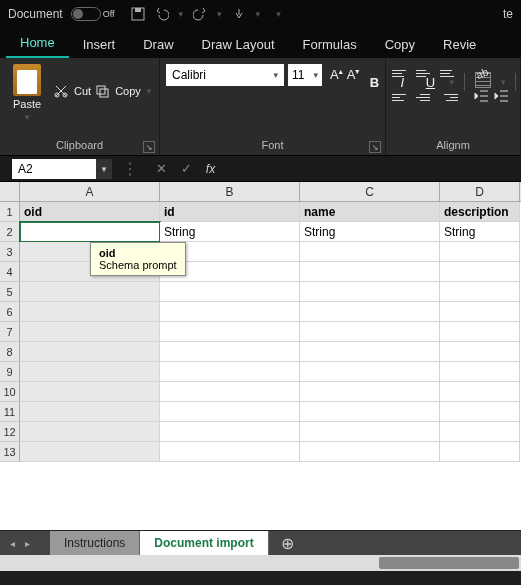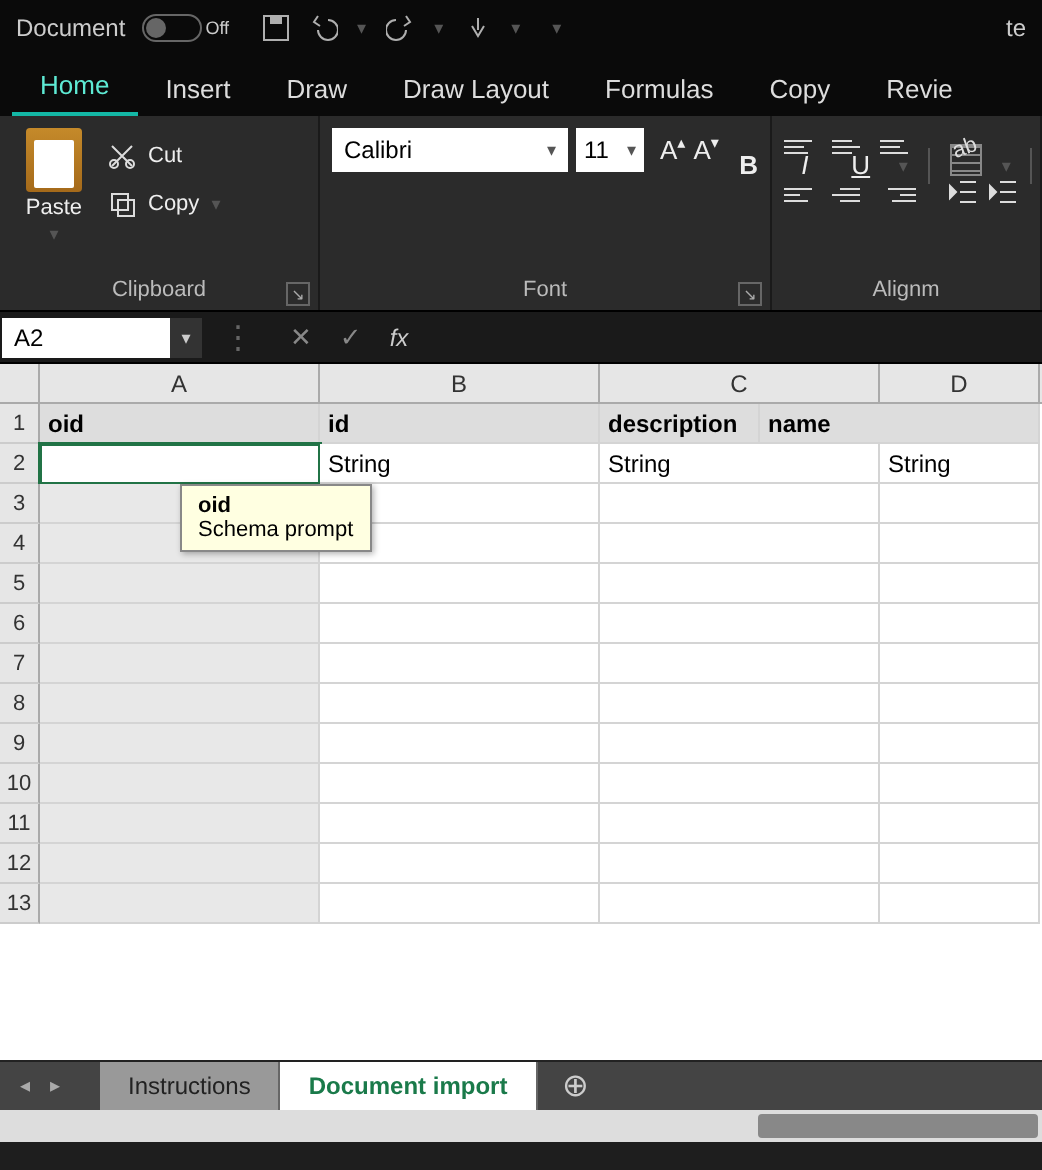--- a/index.html
+++ b/index.html
@@ -13,36 +13,36 @@
 .tab{padding:6px 14px;font-size:13px;color:#ddd;cursor:pointer}
 .tab.active{color:#5eead4;border-bottom:2px solid #14b8a6;font-weight:400}
 .ribbon{height:98px;background:#2b2b2b;display:flex;border-bottom:1px solid #000}
 .group{display:flex;flex-direction:column;border-right:1px solid #1a1a1a;padding:4px 6px 2px 6px;position:relative}
 .group-body{flex:1;display:flex;gap:6px;align-items:flex-start}
 .group-label{font-size:11px;color:#bbb;text-align:center;height:16px;line-height:16px}
 .dlaunch{position:absolute;right:4px;bottom:2px;width:12px;height:12px;border:1px solid #666;font-size:8px;display:flex;align-items:center;justify-content:center;color:#aaa}
 .paste-btn{display:flex;flex-direction:column;align-items:center;gap:2px;width:42px;color:#eee;font-size:11px}
 .paste-ico{width:28px;height:32px;background:linear-gradient(#c58a2a,#a56a1a);border-radius:2px;position:relative;margin-top:2px}
 .paste-ico::after{content:"";position:absolute;left:4px;top:6px;width:20px;height:24px;background:#fff;border-radius:1px}
-.clip-col{display:flex;flex-direction:column;gap:4px;font-size:11px;color:#eee;margin-top:6px}
+.clip-col{display:flex;flex-direction:row;gap:4px;font-size:11px;color:#eee;margin-top:19px}
 .clip-row{display:flex;align-items:center;gap:6px;height:20px}
 .font-row1{display:flex;gap:4px;align-items:center;margin-top:2px}
 .font-name{width:118px;height:22px;background:#fff;color:#000;font-size:12px;padding:2px 6px;display:flex;align-items:center;justify-content:space-between}
 .font-size{width:34px;height:22px;background:#fff;color:#000;font-size:12px;padding:2px 4px;display:flex;align-items:center;justify-content:space-between}
 .aa{font-size:13px;color:#eee;display:flex;gap:4px;margin-left:4px}
 .font-row2{display:flex;gap:10px;align-items:center;margin-top:10px;color:#eee}
 .bbtn{width:18px;height:18px;display:flex;align-items:center;justify-content:center;font-size:13px}
 .sep{width:1px;height:18px;background:#555}
 .swatch{width:16px;height:16px;border:1px solid #888;display:inline-block}
 .align-grid{display:grid;grid-template-columns:repeat(3,20px);grid-template-rows:repeat(2,20px);gap:4px;margin-top:2px}
 .align-grid .ic{width:18px;height:18px;display:flex;flex-direction:column;justify-content:center;gap:2px}
 .align-grid .ic span{height:1px;background:#ddd;display:block}
 .wrap-col{display:flex;flex-direction:column;gap:6px;margin-left:8px;margin-top:2px}
 .namebox-row{height:26px;background:#1a1a1a;display:flex;align-items:center;border-bottom:1px solid #000}
-.namebox{width:84px;height:20px;background:#fff;color:#000;font-size:12px;padding:0 6px;display:flex;align-items:center;margin-left:1px}
+.namebox{width:84px;height:20px;background:#fff;color:#000;font-size:12px;padding:0 6px;display:flex;align-items:center;margin-left:12px}
 .nb-dd{width:16px;height:20px;background:#333;display:flex;align-items:center;justify-content:center;font-size:9px;color:#ccc}
 .fx-btns{display:flex;gap:14px;margin-left:18px;color:#888;font-size:13px}
 .fx-lbl{font-style:italic;margin-left:14px;color:#ccc;font-size:12px}
 .sheet-area{position:relative;background:#fff;height:348px;overflow:hidden}
 .colhdr{display:flex;height:20px;background:#e6e6e6;border-bottom:1px solid #aaa}
 .corner{width:20px;border-right:1px solid #aaa;background:#e6e6e6}
 .ch{border-right:1px solid #aaa;text-align:center;font-size:12px;color:#333;line-height:20px;background:#e6e6e6}
 .rows{display:flex;flex-direction:column}
 .row{display:flex;height:20px}
 .rh{width:20px;background:#e6e6e6;border-right:1px solid #aaa;border-bottom:1px solid #ccc;text-align:center;font-size:11px;color:#333;line-height:20px}
@@ -265,22 +265,22 @@
     <div class="ch" style="width:140px">A</div>
     <div class="ch" style="width:140px">B</div>
     <div class="ch" style="width:140px">C</div>
     <div class="ch" style="width:80px">D</div>
   </div>
   <div class="rows" id="rows">
       <div class="row hdr-row">
         <div class="rh">1</div>
         <div class="cell" style="width: 140px;">oid</div>
         <div class="cell" style="width: 140px;">id</div>
+        <div class="cell" style="width: 140px;">name</div>
         <div class="cell" style="width: 80px;">description</div>
-        <div class="cell" style="width: 140px;">name</div>
       </div>
       <div class="row">
         <div class="rh">2</div>
         <div class="cell colA-sel active-cell" style="width: 140px;"></div>
         <div class="cell" style="width: 140px;">String</div>
         <div class="cell" style="width: 140px;">String</div>
         <div class="cell" style="width: 80px;">String</div>
       </div>
       <div class="row">
         <div class="rh">3</div>

